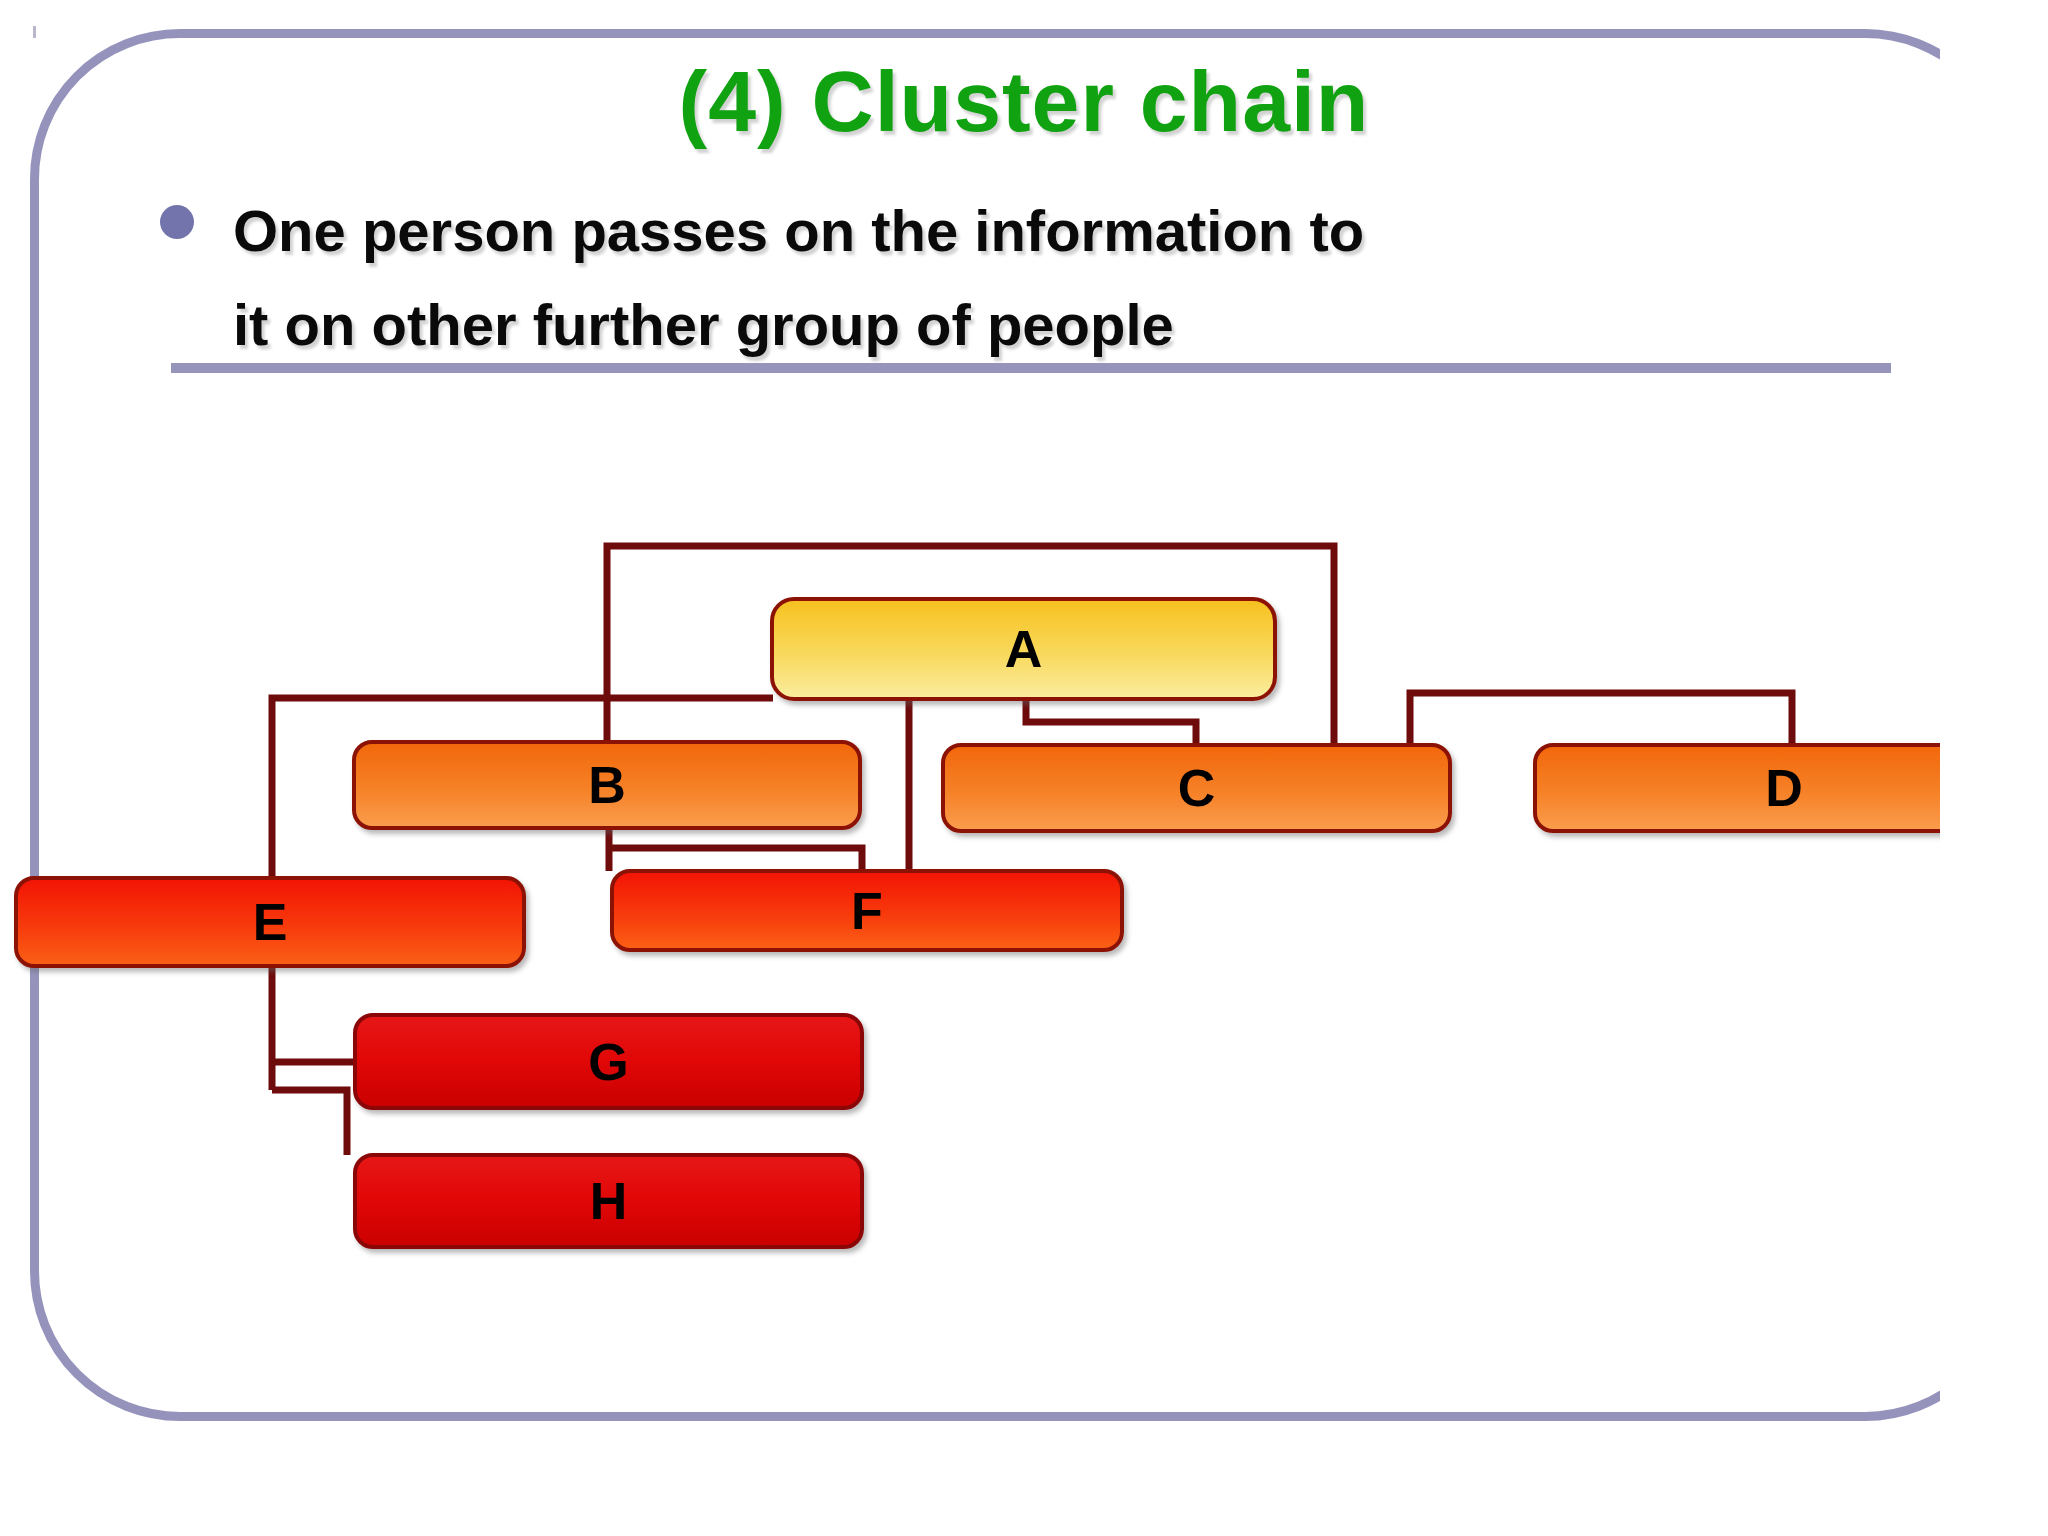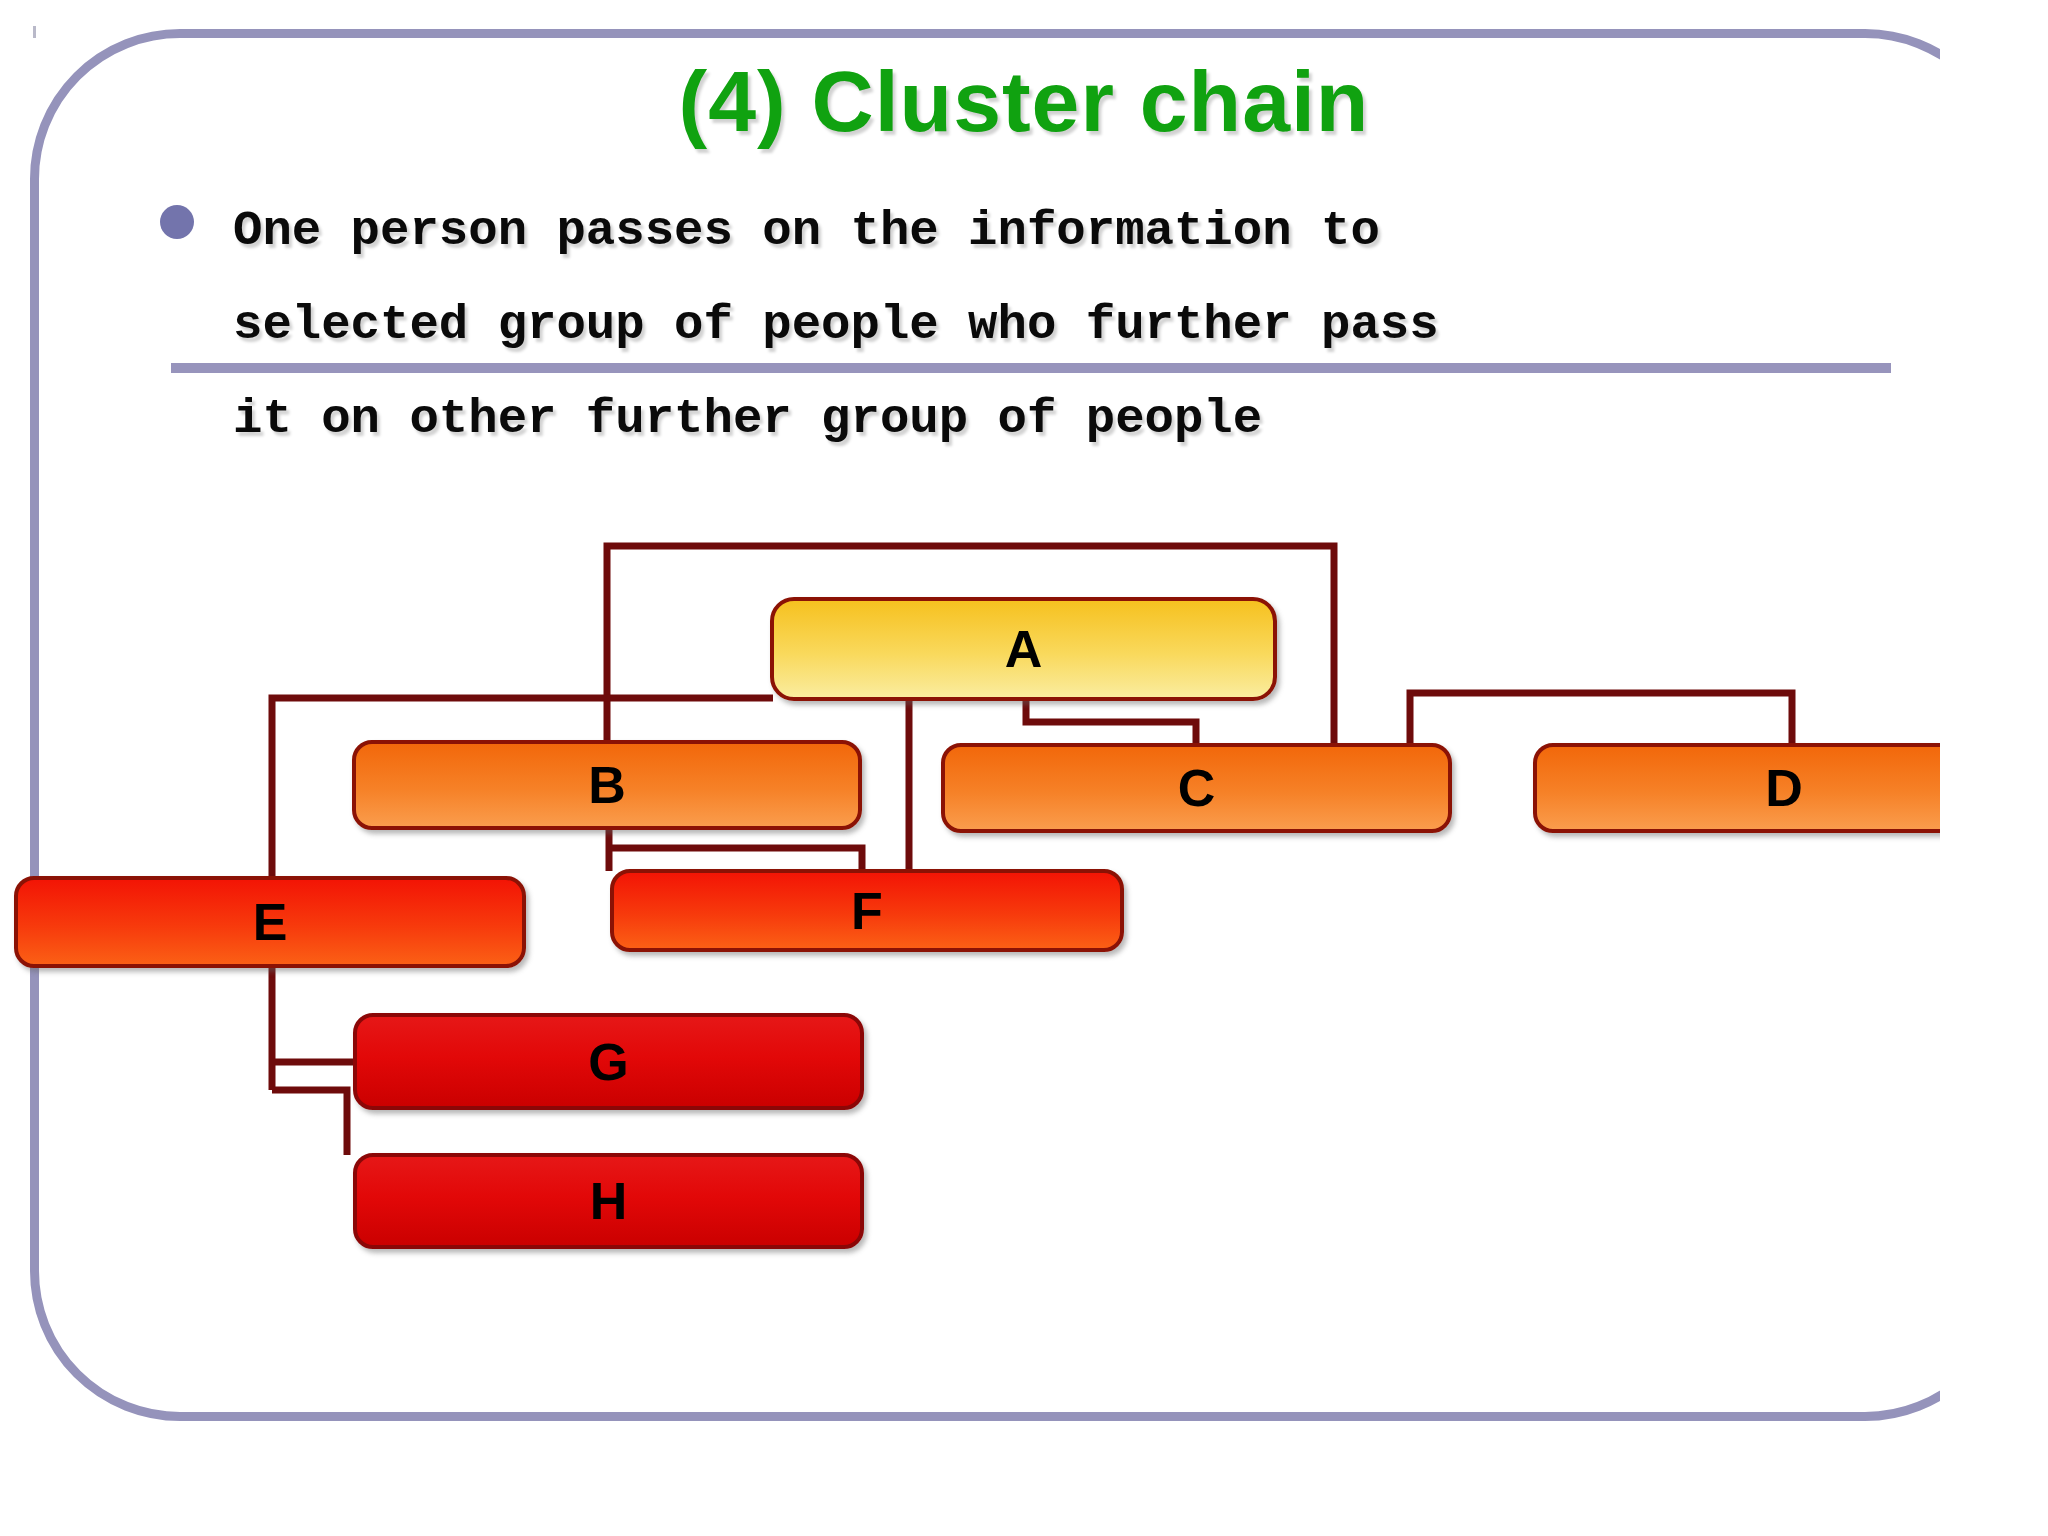--- a/index.html
+++ b/index.html
@@ -22,24 +22,23 @@
     font-size:86px;font-weight:bold;color:#10a210;letter-spacing:1px;
     text-shadow:3px 4px 3px rgba(0,0,0,0.18);
   }
   
   #bullet-dot{
     position:absolute;left:160px;top:205px;width:34px;height:34px;border-radius:50%;
     background:#7374ac;
   }
   #body-text{
     position:absolute;left:233px;top:184px;width:1680px;
-    font-size:49px;font-weight:bold;color:#0a0a0a;line-height:94px;
+    font-size:58px;font-weight:bold;color:#0a0a0a;line-height:94px;
     text-shadow:3px 4px 3px rgba(0,0,0,0.18);
     z-index:3;
-    font-family:Liberation Mono, monospace;
   }
   #divider-line{
     position:absolute;left:171px;top:363px;width:1720px;height:10px;
     background:#9794bc;z-index:2;
   }
   
   #connector-svg{position:absolute;left:0;top:0;width:2048px;height:1536px;z-index:4;}
   .node{
     position:absolute;display:flex;align-items:center;justify-content:center;
     font-size:52px;font-weight:bold;color:#000;z-index:5;
@@ -67,21 +66,20 @@
   <div id="slide-frame"></div>
   <div id="corner-artifact"></div>
 
   <div id="title">(4) Cluster chain</div>
 
   <div id="bullet-dot"></div>
   <div id="divider-line"></div>
 
   <div id="body-text">
     <div>One person passes on the information to</div>
-    <div>selected group of people who further pass</div>
     <div>it on other further group of people</div>
   </div>
 
   <svg id="connector-svg" viewBox="0 0 2048 1536" xmlns="http://www.w3.org/2000/svg" fill="none" stroke="#6e0b0b" stroke-width="7">
 
     <polyline points="607,742 607,546 1334,546 1334,745"></polyline>
 
     <polyline points="773,698 272,698 272,878"></polyline>
 
     <polyline points="909,700 909,871"></polyline>

